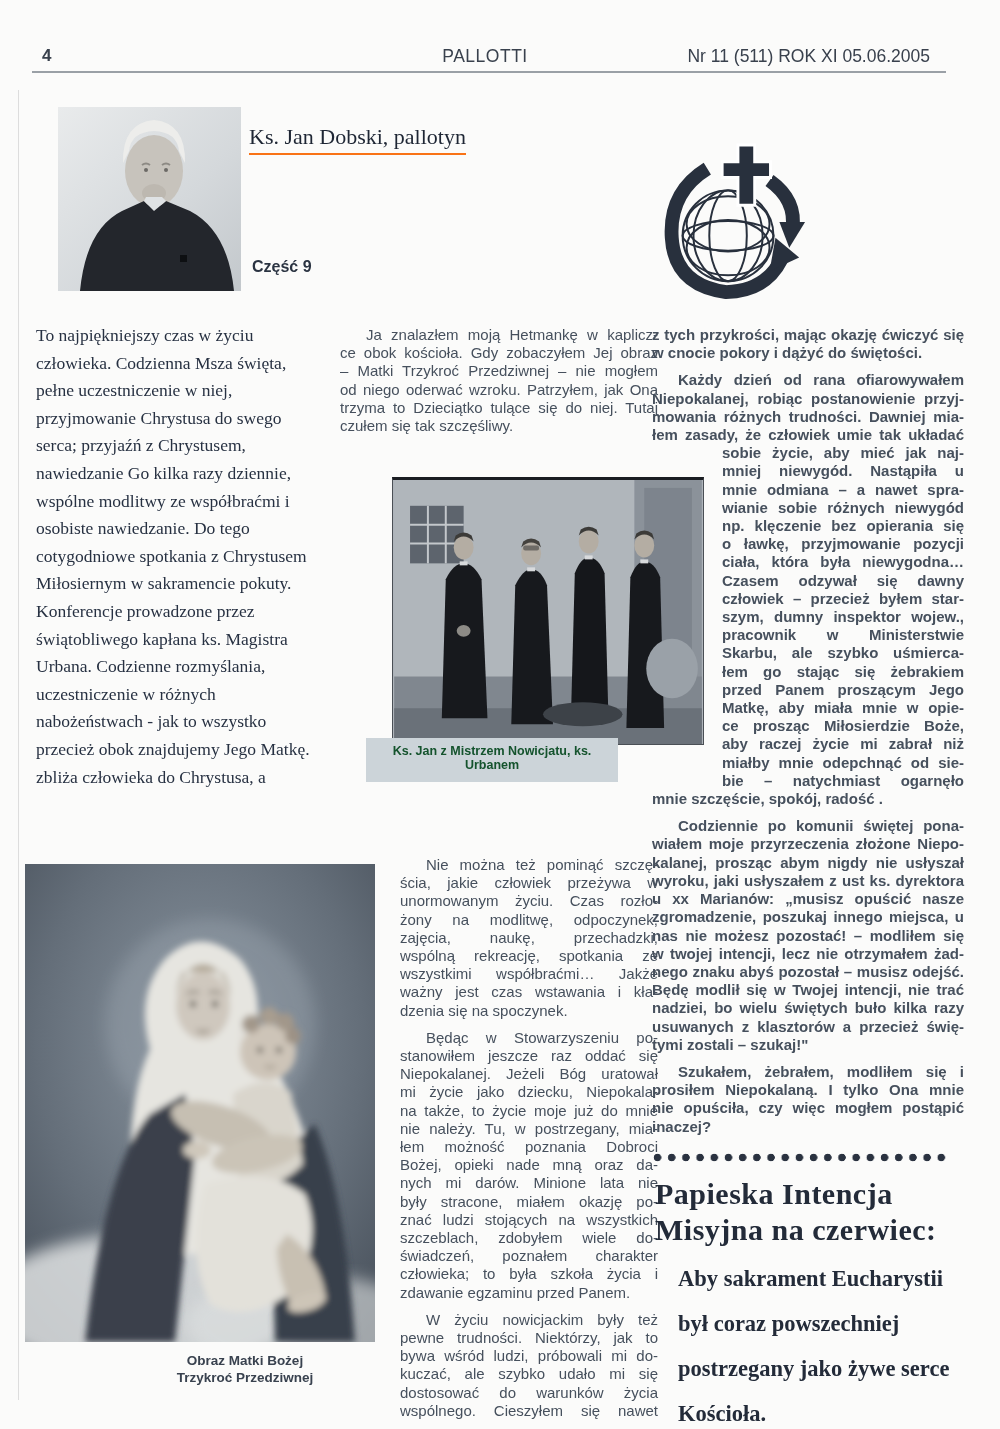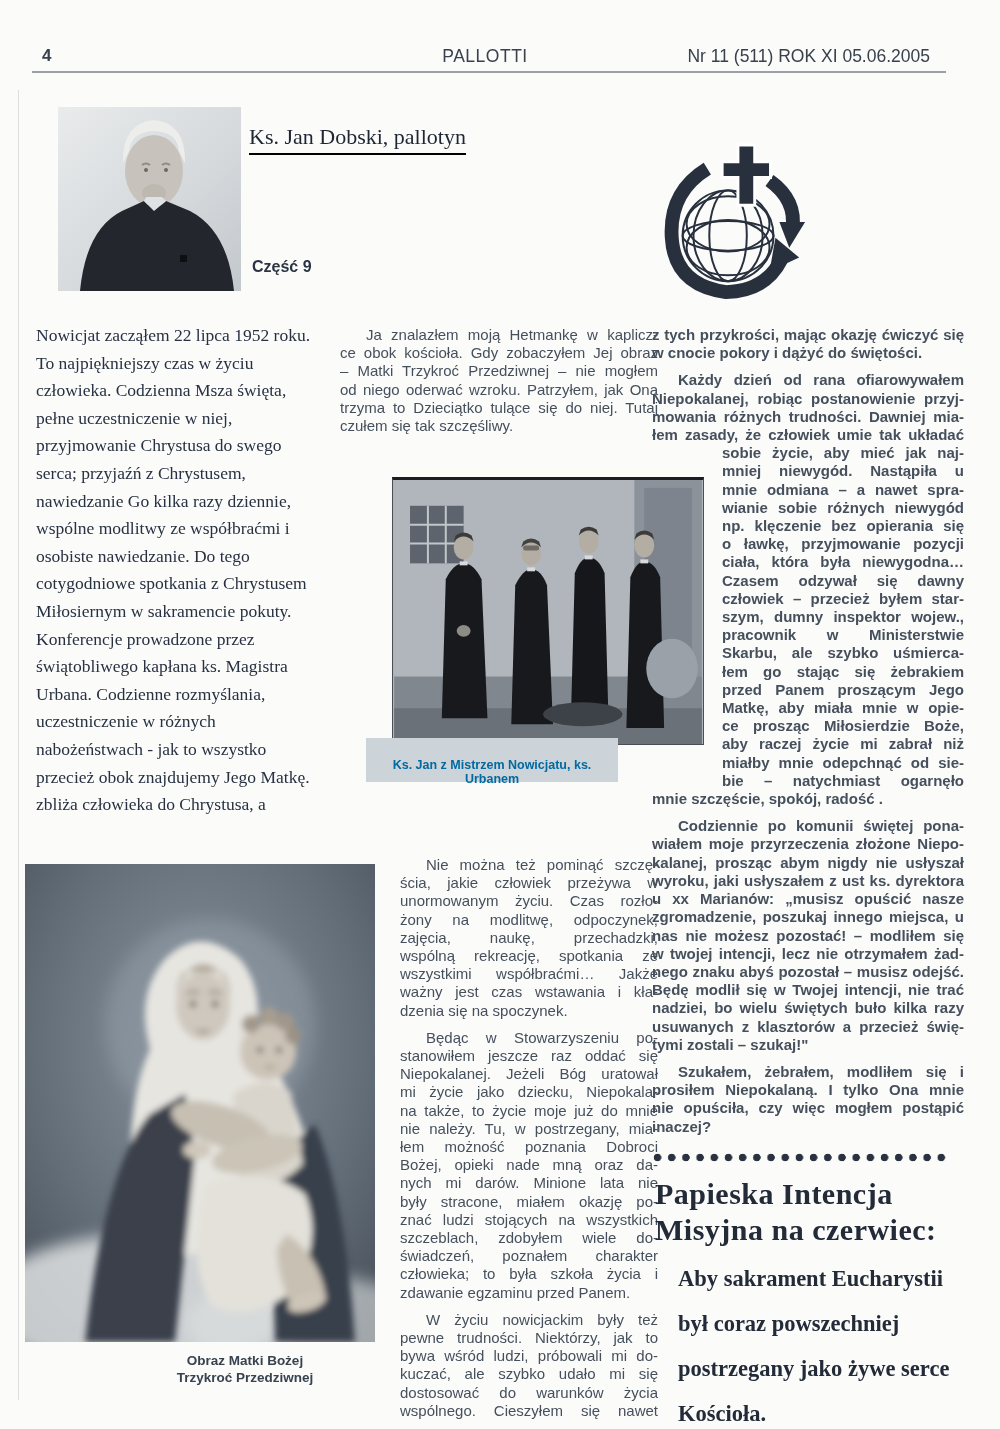--- a/index.html
+++ b/index.html
@@ -7,21 +7,21 @@
         font-family:"Liberation Sans",sans-serif;overflow:hidden;color:#3f4957;}
   
   .hdr-num{position:absolute;left:42px;top:46px;font-weight:bold;font-size:17px;color:var(--text_dark,#39414d);}
   .hdr-title{position:absolute;left:0;top:46px;width:970px;text-align:center;font-size:17.5px;letter-spacing:.5px;color:var(--text_dark,#39414d);}
   .hdr-issue{position:absolute;right:70px;top:46px;font-size:17.5px;color:var(--text_dark,#39414d);}
   .hdr-rule{position:absolute;left:32px;top:71px;width:914px;height:2px;background:#9aa0a6;}
   .edge-line{position:absolute;left:18px;top:90px;width:1px;height:1310px;background:#dddddd;}
   
   .portrait{position:absolute;left:58px;top:107px;width:183px;height:184px;}
   .author{position:absolute;left:249px;top:124px;font-family:"Liberation Serif",serif;font-size:22px;
-          color:#1e2634;padding-bottom:3px;border-bottom:2px solid #000000;}
+          color:#1e2634;padding-bottom:3px;border-bottom:2px solid #f97316;}
   .m-title{position:absolute;left:245px;top:146px;font-family:"Liberation Serif",serif;font-weight:bold;
            font-size:68px;letter-spacing:1px;color:#1d2532;}
   .part{position:absolute;left:252px;top:258px;font-weight:bold;font-size:16px;color:#2b3442;}
   .logo{position:absolute;left:653px;top:141px;width:158px;height:158px;}
   
   .col-left{position:absolute;left:36px;top:322px;width:302px;font-family:"Liberation Serif",serif;
             font-size:17.5px;line-height:27.6px;color:#273142;}
   .col-left .line{text-align:left;}
   .sans{font-size:15px;line-height:18.2px;color:var(--text_body,#46505d);}
   .col-mid-top{position:absolute;left:340px;top:326px;width:318px;}
@@ -32,21 +32,21 @@
   .para.joined{margin-top:0;}
   .para.narrow{margin-left:70px;}
   .jcol .line{text-align:justify;text-align-last:justify;}
   .jcol .line.lastline{text-align-last:left;}
   .para.indent .line:first-child{text-indent:26px;}
   
   .photo{position:absolute;left:392px;top:477px;width:312px;height:268px;border:1px solid #4a4f55;
          border-top:3px solid #1a1d22;box-sizing:border-box;background:#aeb4ba;}
   .photo svg{display:block;width:100%;height:100%;}
   .cap-bar{position:absolute;left:366px;top:738px;width:252px;height:44px;background:var(--caption_bar,#ccd4d9);}
-  .cap-bar div{padding-top:20px;text-align:center;font-weight:bold;font-size:12.5px;color:#0369a1;}
+  .cap-bar div{padding-top:6px;text-align:center;font-weight:bold;font-size:12.5px;color:#14532d;}
   
   .madonna{position:absolute;left:25px;top:864px;width:350px;height:478px;}
   .madonna svg{display:block;width:100%;height:100%;}
   .madonna-cap{position:absolute;left:70px;top:1352px;width:350px;text-align:center;font-weight:bold;
                font-size:13.5px;line-height:17px;color:#39424f;white-space:pre-line;}
   
   .dots{position:absolute;left:653px;top:1153px;width:296px;height:9px;
         background-image:radial-gradient(circle at 4.5px 4.5px,#2a3240 3.5px,transparent 4.1px);
         background-size:14.2px 9px;background-repeat:repeat-x;}
   .intent-head{position:absolute;left:655px;top:1176px;font-family:"Liberation Serif",serif;font-weight:bold;
@@ -105,21 +105,20 @@
         <path d="M 118 40 Q 146 60 141 90"></path>
       </g>
       <path d="M 118 132 L 148 118 L 124 98 Z" fill="#28303d"></path>
       <path d="M 128 82 L 154 82 L 138 108 Z" fill="#28303d"></path>
       <path d="M 86 4 h 17 v 17 h 16 v 16 h -16 v 28 h -17 v -28 h -16 v -16 h 16 z" fill="#28303d" stroke="#ffffff" stroke-width="3"></path>
     </svg>
   </div>
 
   <div class="col-left">
       <div class="para">
-        <div class="line">Nowicjat zacząłem 22 lipca 1952 roku.</div>
         <div class="line">To najpiękniejszy czas w życiu</div>
         <div class="line">człowieka. Codzienna Msza święta,</div>
         <div class="line">pełne uczestniczenie w niej,</div>
         <div class="line">przyjmowanie Chrystusa do swego</div>
         <div class="line">serca; przyjaźń z Chrystusem,</div>
         <div class="line">nawiedzanie Go kilka razy dziennie,</div>
         <div class="line">wspólne modlitwy ze współbraćmi i</div>
         <div class="line">osobiste nawiedzanie. Do tego</div>
         <div class="line">cotygodniowe spotkania z Chrystusem</div>
         <div class="line">Miłosiernym w sakramencie pokuty.</div>

